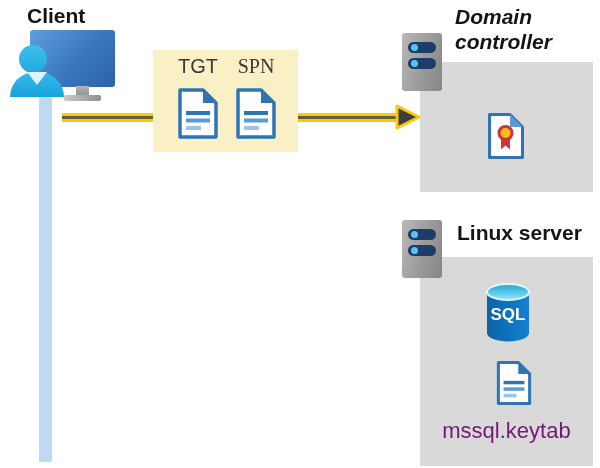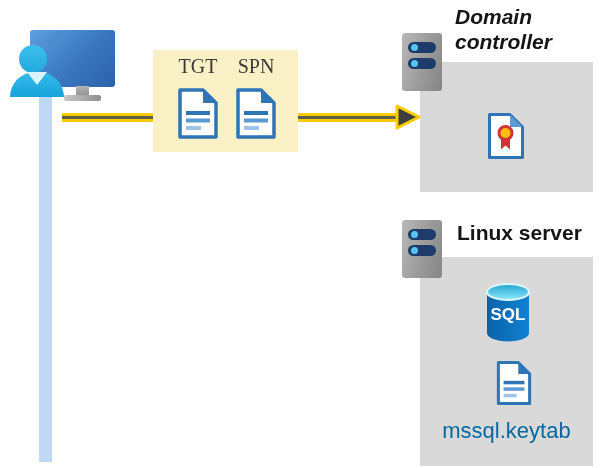--- a/index.html
+++ b/index.html
@@ -3,21 +3,21 @@
 <meta charset="utf-8">
 <style>
   html,body{margin:0;padding:0;background:#fff;}
   .canvas{
     position:relative;width:600px;height:468px;background:#fff;overflow:hidden;
     font-family:"Liberation Sans",sans-serif;
   }
   .abs{position:absolute;}
   .label{font-weight:bold;font-size:21px;color:#151515;line-height:25px;}
   .small-label{font-size:20px;color:#3a3a3a;text-align:center;}
-  .file-label{font-size:22px;color:#0369a1;text-align:center;}
+  .file-label{font-size:22px;color:#701a75;text-align:center;}
 
   
   .monitor{left:30px;top:30px;width:85px;height:57px;border-radius:3px;
     background:linear-gradient(135deg,#5d9fdd 0%,#3a77bf 55%,#2b62a9 100%);z-index:2;}
   .stand-neck{left:76px;top:86px;width:13px;height:11px;
     background:linear-gradient(to bottom,#b5b5b5,#8d8d8d);z-index:2;}
   .stand-base{left:64px;top:95px;width:37px;height:6px;border-radius:2px;
     background:linear-gradient(to right,#c9c9c9,#8f8f8f);z-index:2;}
   .person-head{left:19px;top:45px;width:28px;height:28px;border-radius:50%;
     background:linear-gradient(to bottom,#3cc0ec,#22aade);z-index:3;}
@@ -45,31 +45,32 @@
   .doc-lg{width:42px;height:53px;z-index:3;}
   .doc-sm{width:38px;height:46px;z-index:1;}
   .cert{width:38px;height:48px;z-index:1;}
   .sql{width:46px;height:60px;z-index:1;}
 </style>
 </head>
 <body>
 
 <div class="canvas">
 
+  <div class="abs label" style="left:27px;top:3px;">Client</div>
   <div class="abs monitor"></div>
   <div class="abs stand-neck"></div>
   <div class="abs stand-base"></div>
   <div class="abs person-head"></div>
   <div class="abs person-body">
     <div class="person-notch"></div>
   </div>
   <div class="abs vline"></div>
 
   <div class="abs ticket-box"></div>
-  <div class="abs small-label" style="left:177px;top:55px;width:42px;z-index:3;font-family:Liberation Serif, serif;">TGT</div>
+  <div class="abs small-label" style="left:177px;top:55px;width:42px;z-index:3;">TGT</div>
   <div class="abs small-label" style="left:235px;top:55px;width:42px;z-index:3;font-family:Liberation Serif, serif;">SPN</div>
 
   <svg class="abs doc-lg" style="left:177px;top:87px;" viewBox="0 0 42 53">
     <path d="M3 3 H26 L39 16 V50 H3 Z" fill="#ffffff" stroke="#2e75b6" stroke-width="3.5" stroke-linejoin="round"></path>
     <path d="M26 3 V16 H39 Z" fill="#2e75b6"></path>
     <rect x="9" y="24" width="24" height="4" fill="#2e75b6"></rect>
     <rect x="9" y="31.5" width="24" height="4" fill="#5b9bd5"></rect>
     <rect x="9" y="39" width="15" height="4" fill="#9dc3e6"></rect>
   </svg>
   <svg class="abs doc-lg" style="left:235px;top:87px;" viewBox="0 0 42 53">

